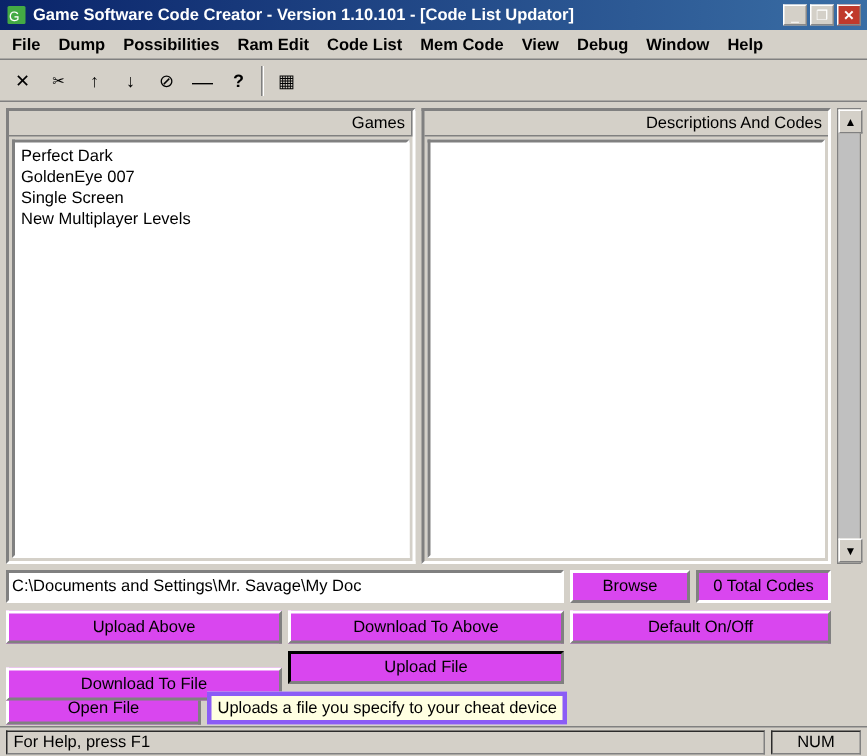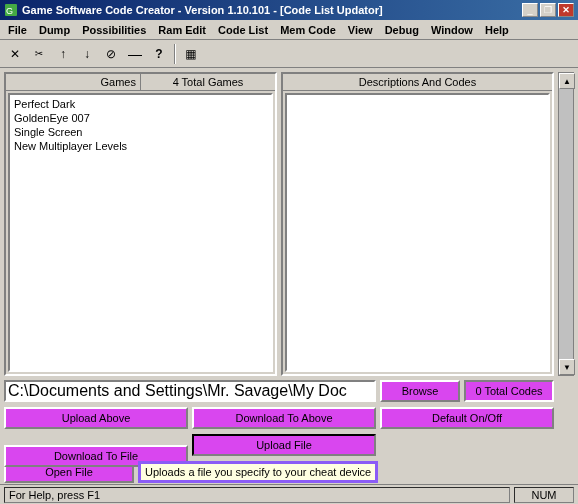--- a/index.html
+++ b/index.html
@@ -215,45 +215,44 @@
   </div>
 
   <div style="display:flex; flex-direction:column; height:calc(504px - 20px - 20px - 28px - 20px); padding:4px 4px 0 4px; gap:3px;">
 
     <div style="display:flex; flex:1; gap:4px; min-height:0;">
 
       <div style="flex:1; display:flex; flex-direction:column; border:2px solid; border-color:#808080 #fff #fff #808080; background:#d4d0c8;">
 
         <div style="display:flex; border-bottom:1px solid #808080;">
           <div style="flex:1; text-align:right; padding:2px 4px; border-right:1px solid #808080; font-size:11px;">Games</div>
-          <div style="flex:1; text-align:center; padding:2px 4px; font-size:11px;">4 Total Games</div>
         </div>
 
         <div style="flex:1; background:white; border:2px solid; border-color:#808080 #fff #fff #808080; margin:2px; overflow-y:auto; padding:2px;">
           <div style="padding:1px 2px; cursor:default;">Perfect Dark</div>
           <div style="padding:1px 2px; cursor:default;">GoldenEye 007</div>
           <div style="padding:1px 2px; cursor:default;">Single Screen</div>
           <div style="padding:1px 2px; cursor:default;">New Multiplayer Levels</div>
         </div>
       </div>
 
       <div style="flex:1; display:flex; flex-direction:column; border:2px solid; border-color:#808080 #fff #fff #808080; background:#d4d0c8;">
-        <div style="text-align:center; padding:2px 4px; border-bottom:1px solid #808080; font-size:11px;">Descriptions And Codes</div>
+        <div style="text-align:right; padding:2px 4px; border-bottom:1px solid #808080; font-size:11px;">Descriptions And Codes</div>
         <div style="flex:1; background:white; border:2px solid; border-color:#808080 #fff #fff #808080; margin:2px;"></div>
       </div>
 
       <div style="width:16px; display:flex; flex-direction:column; border:1px solid #808080;">
         <div class="scroll-btn">▲</div>
         <div style="flex:1; background:#c0c0c0;"></div>
         <div class="scroll-btn">▼</div>
       </div>
     </div>
 
     <div style="display:flex; align-items:center; gap:4px; height:24px;">
-      <input type="text" class="path-input" style="flex: 1 1 0%; height: 22px; border-width: 2px; border-style: solid; border-image: initial; border-color: rgb(128, 128, 128) rgb(255, 255, 255) rgb(255, 255, 255) rgb(128, 128, 128); background: white; padding: 0px 2px; font-size: 16px; font-family: inherit;" value="C:\Documents and Settings\Mr. Savage\My Doc">
+      <input type="text" class="path-input" style="flex: 1 1 0%; height: 22px; border-width: 2px; border-style: solid; border-image: initial; border-color: rgb(128, 128, 128) rgb(255, 255, 255) rgb(255, 255, 255) rgb(128, 128, 128); background: white; padding: 0px 2px; font-size: 11px; font-family: inherit;" value="C:\Documents and Settings\Mr. Savage\My Doc">
       <button class="win-btn" style="width:80px;">Browse</button>
       <button class="win-btn" style="width:90px; border-color:#808080 #fff #fff #808080; cursor:default;">0 Total Codes</button>
       <div style="width:16px;"></div>
     </div>
 
     <div style="display:flex; align-items:center; gap:4px; height:24px;">
       <button class="win-btn" style="flex:1;">Upload Above</button>
       <button class="win-btn" style="flex:1;">Download To Above</button>
       <button class="win-btn" style="width:174px;">Default On/Off</button>
       <div style="width:16px;"></div>

